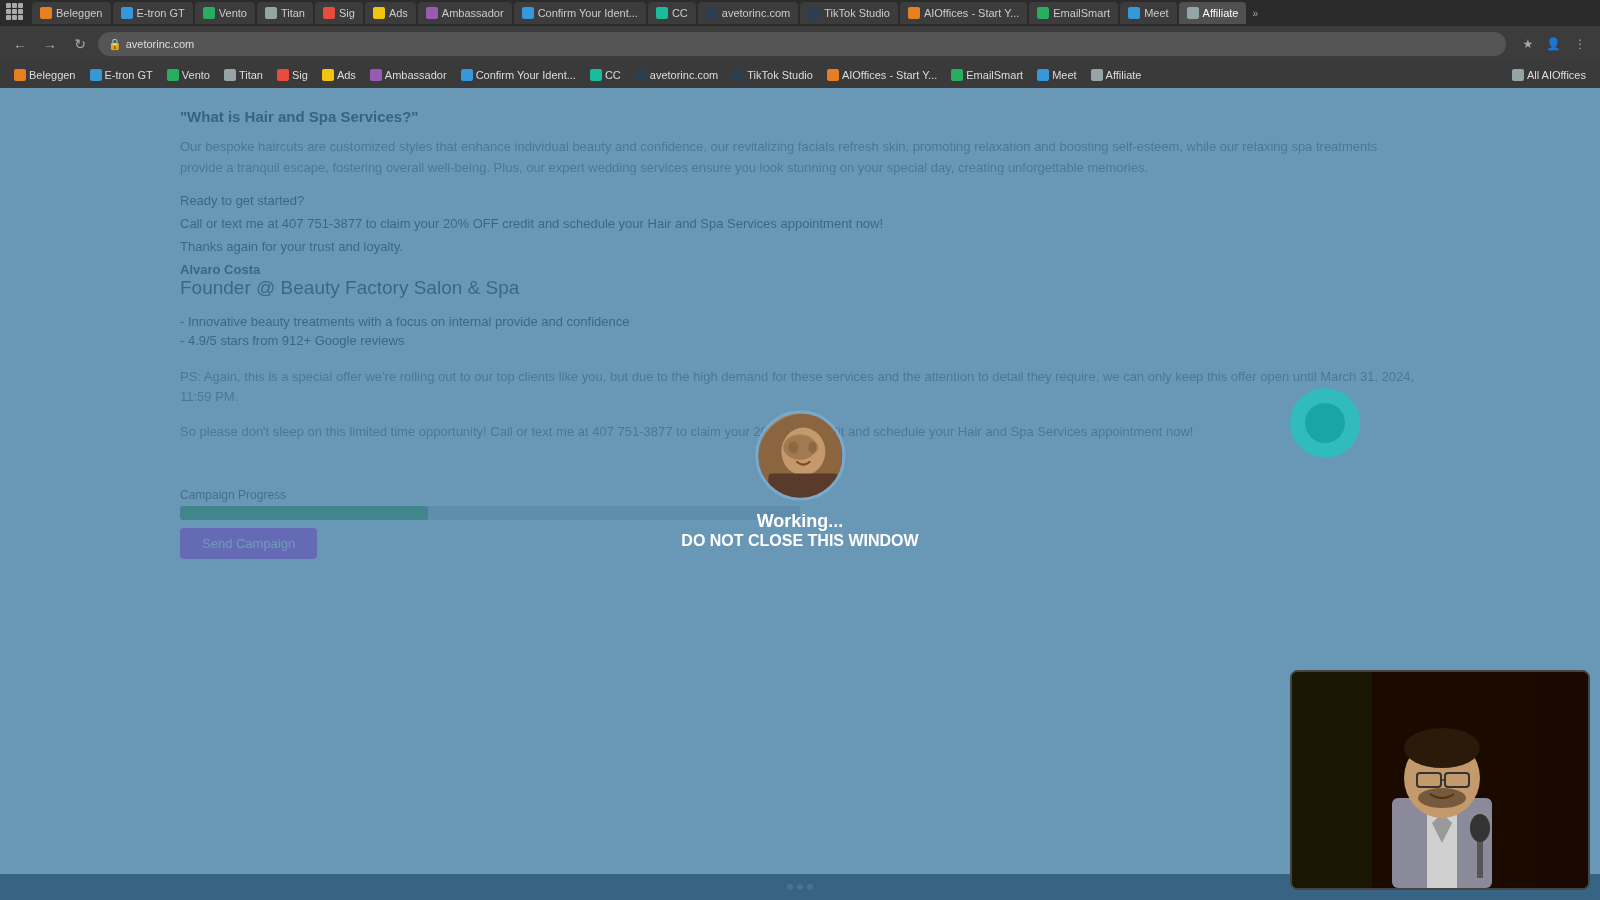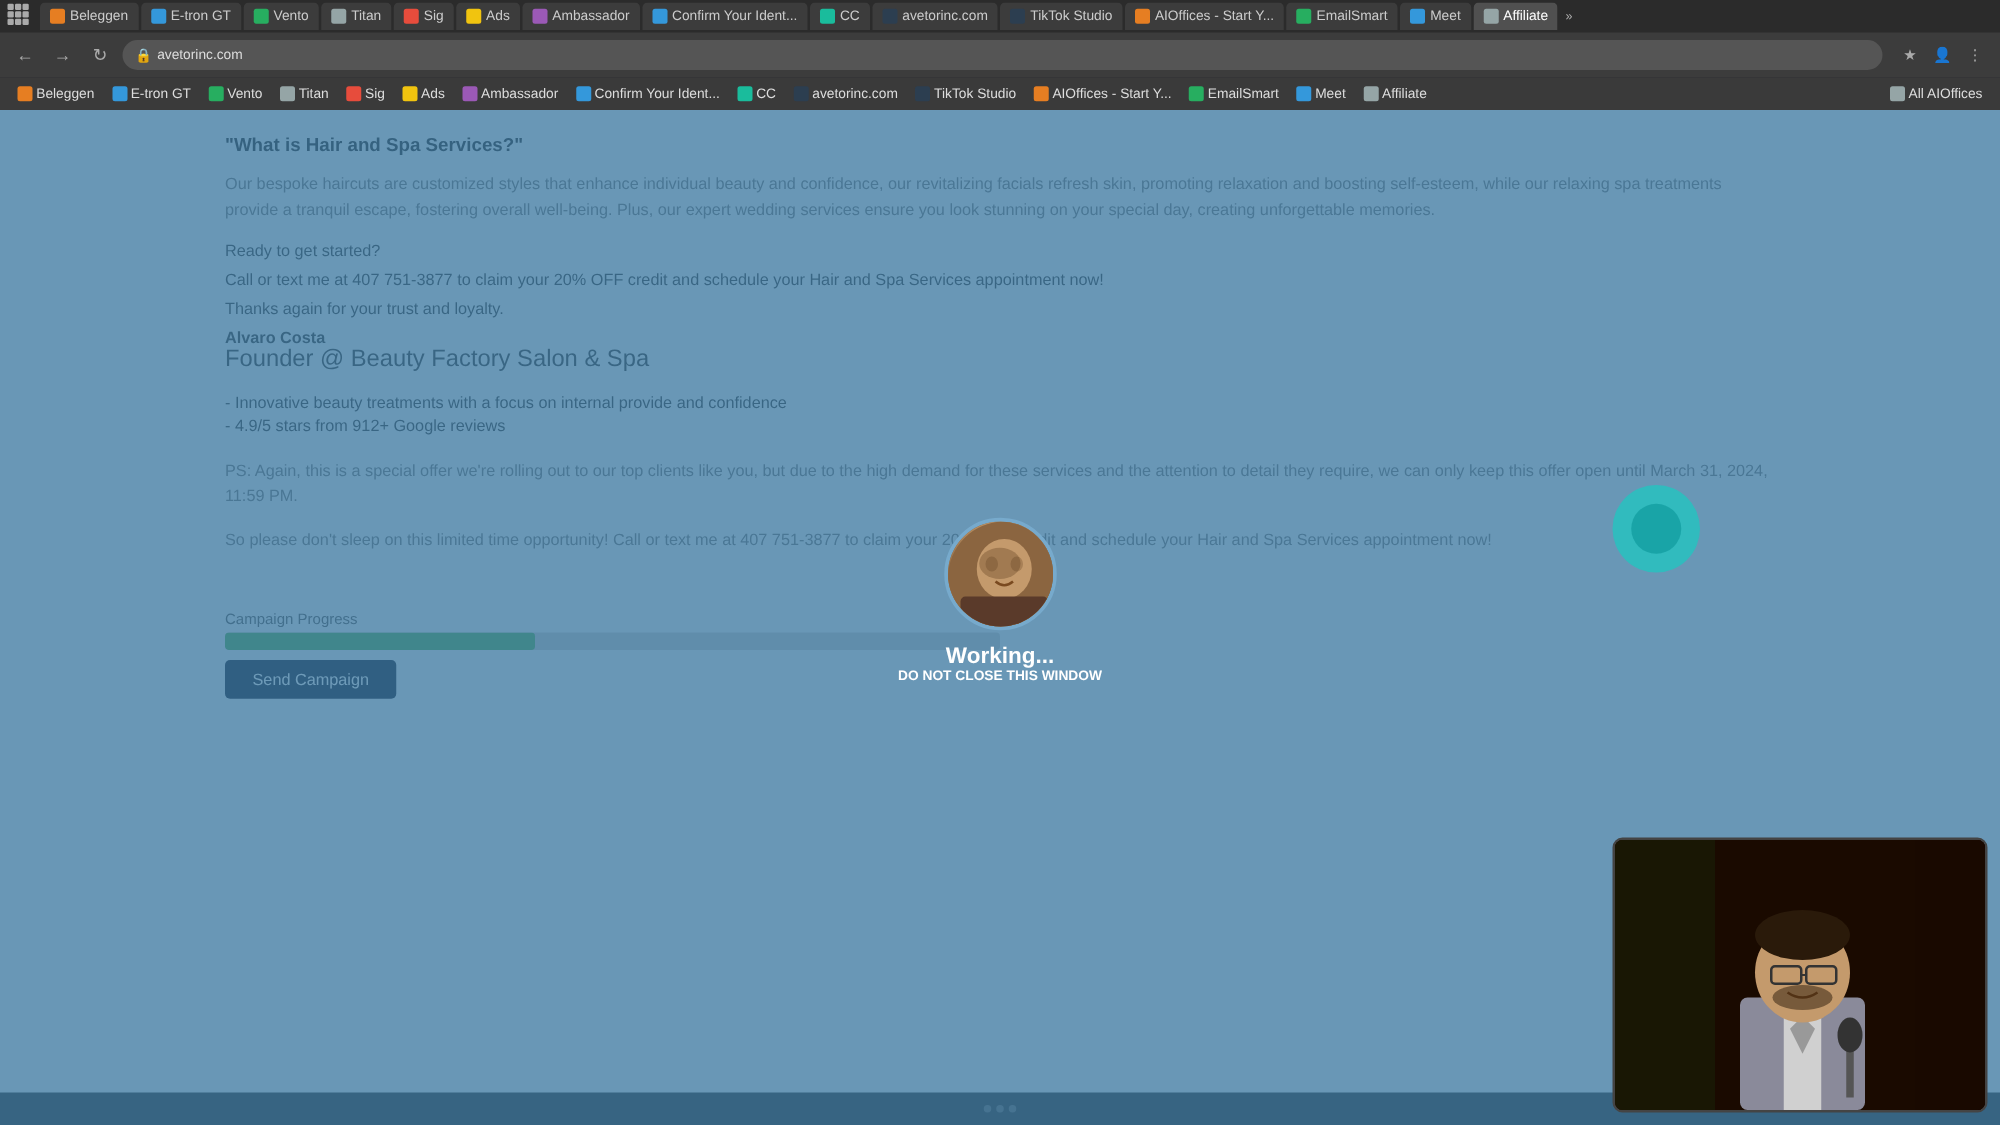--- a/index.html
+++ b/index.html
@@ -248,21 +248,21 @@
     .progress-bar-inner {
       height: 100%;
       background: #4caf50;
       width: 40%;
       border-radius: 3px;
     }
 
     .send-btn {
       display: inline-block;
       padding: 8px 22px;
-      background: #0f172a;
+      background: #d946ef;
       color: #fff;
       border-radius: 4px;
       font-size: 13px;
       border: none;
       cursor: pointer;
     }
 
     
     .working-modal {
       position: absolute;
@@ -313,21 +313,21 @@
     }
 
     .working-title {
       font-size: 18px;
       font-weight: 600;
       color: #fff;
       display: block;
     }
 
     .working-subtitle {
-      font-size: 11px;
+      font-size: 16px;
       font-weight: 700;
       color: #fff;
       display: block;
     }
 
     
     .spinner-circle {
       position: absolute;
       width: 70px;
       height: 70px;

